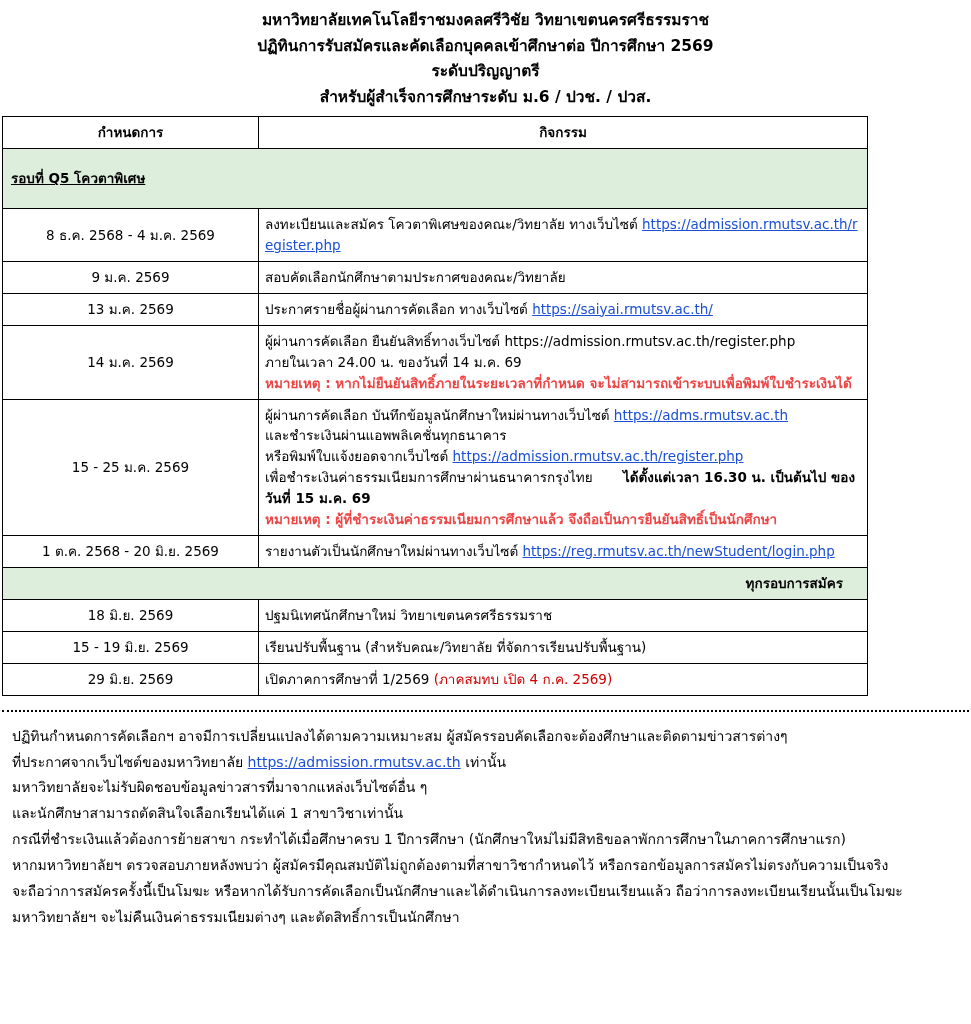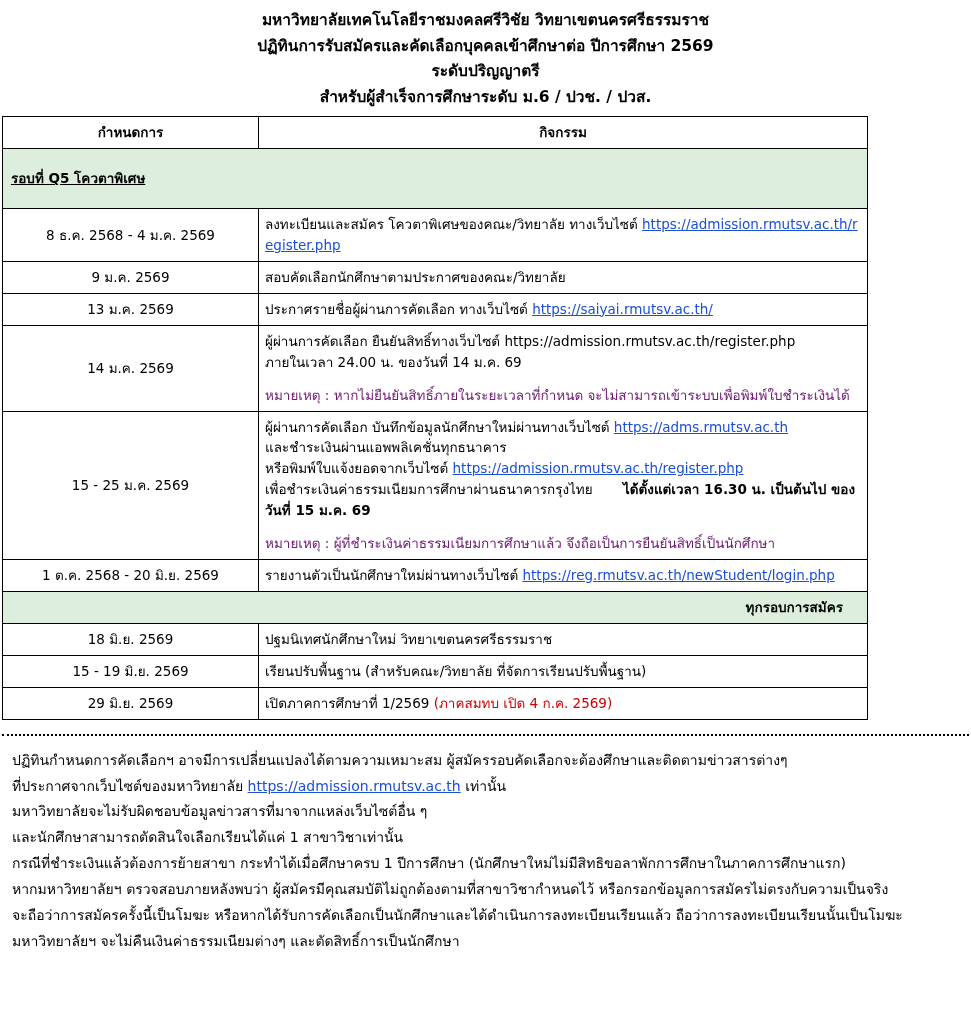--- a/index.html
+++ b/index.html
@@ -68,23 +68,22 @@
     font-weight: bold;
     text-align: right;
     padding: 5px 24px;
   }
   a.link {
     color: #1a4fd6;
     text-decoration: underline;
     word-break: break-all;
   }
   .red {
-    color: #701a75;
-    font-weight: normal;
-    margin-top: 12px;
+    color: #ef4444;
+    font-weight: bold;
   }
   .red-note {
     color: #d00000;
   }
   .bold {
     font-weight: bold;
     margin-left: 26px;
   }
   .line {
     display: block;

